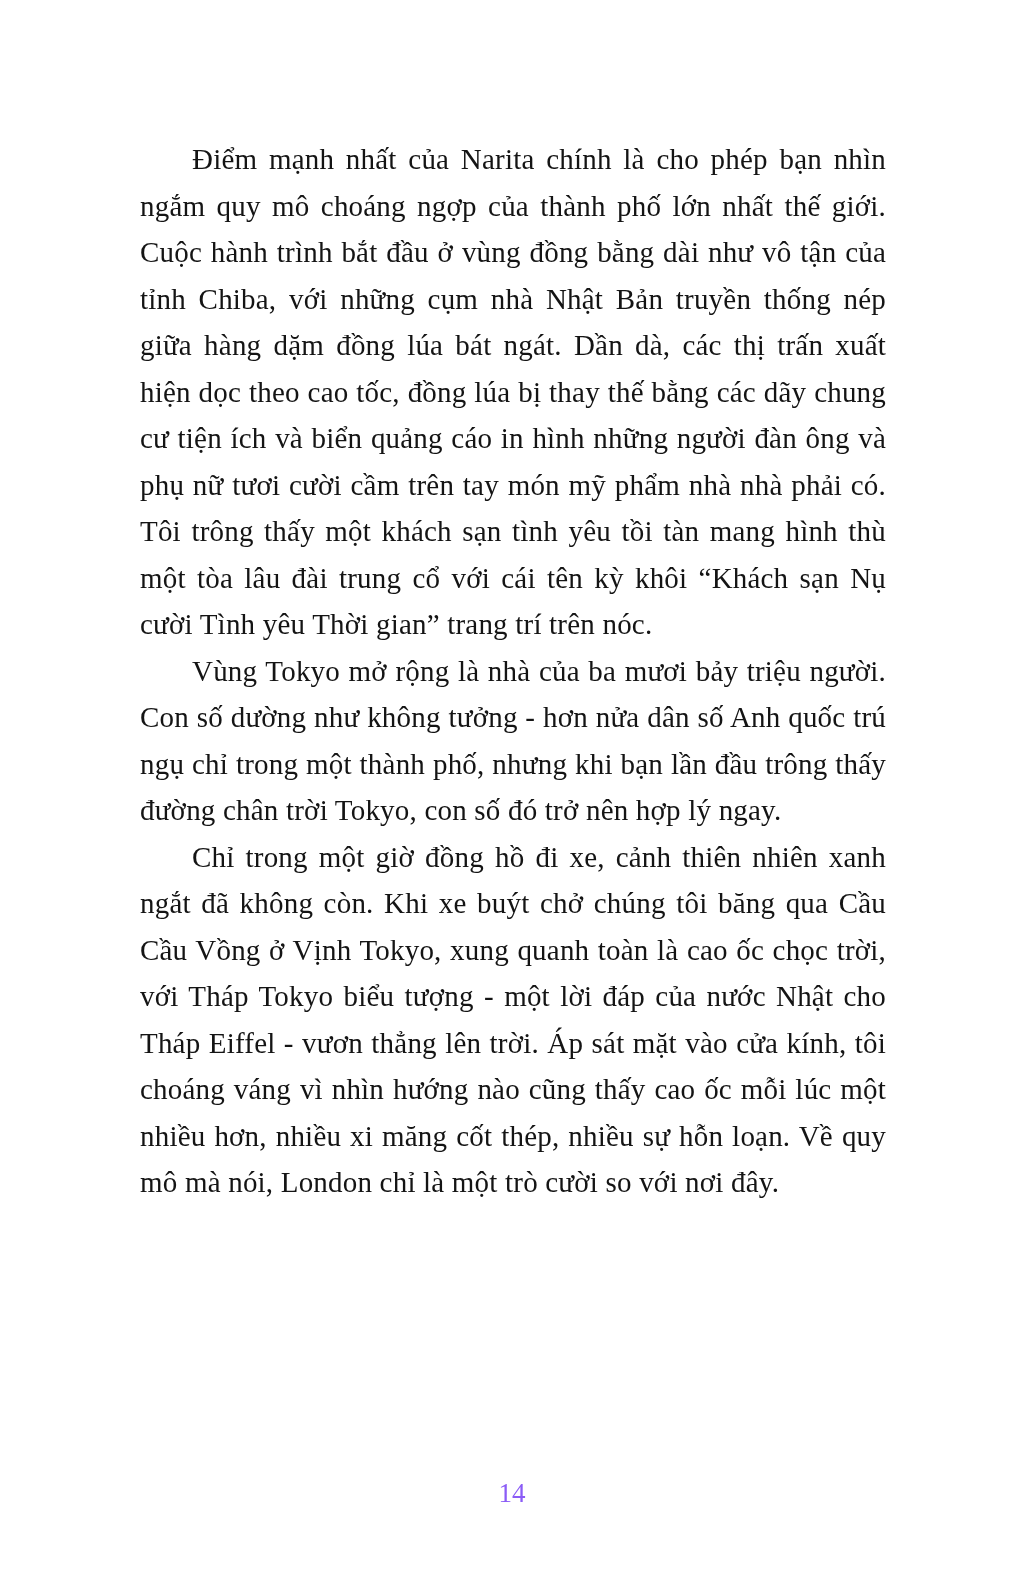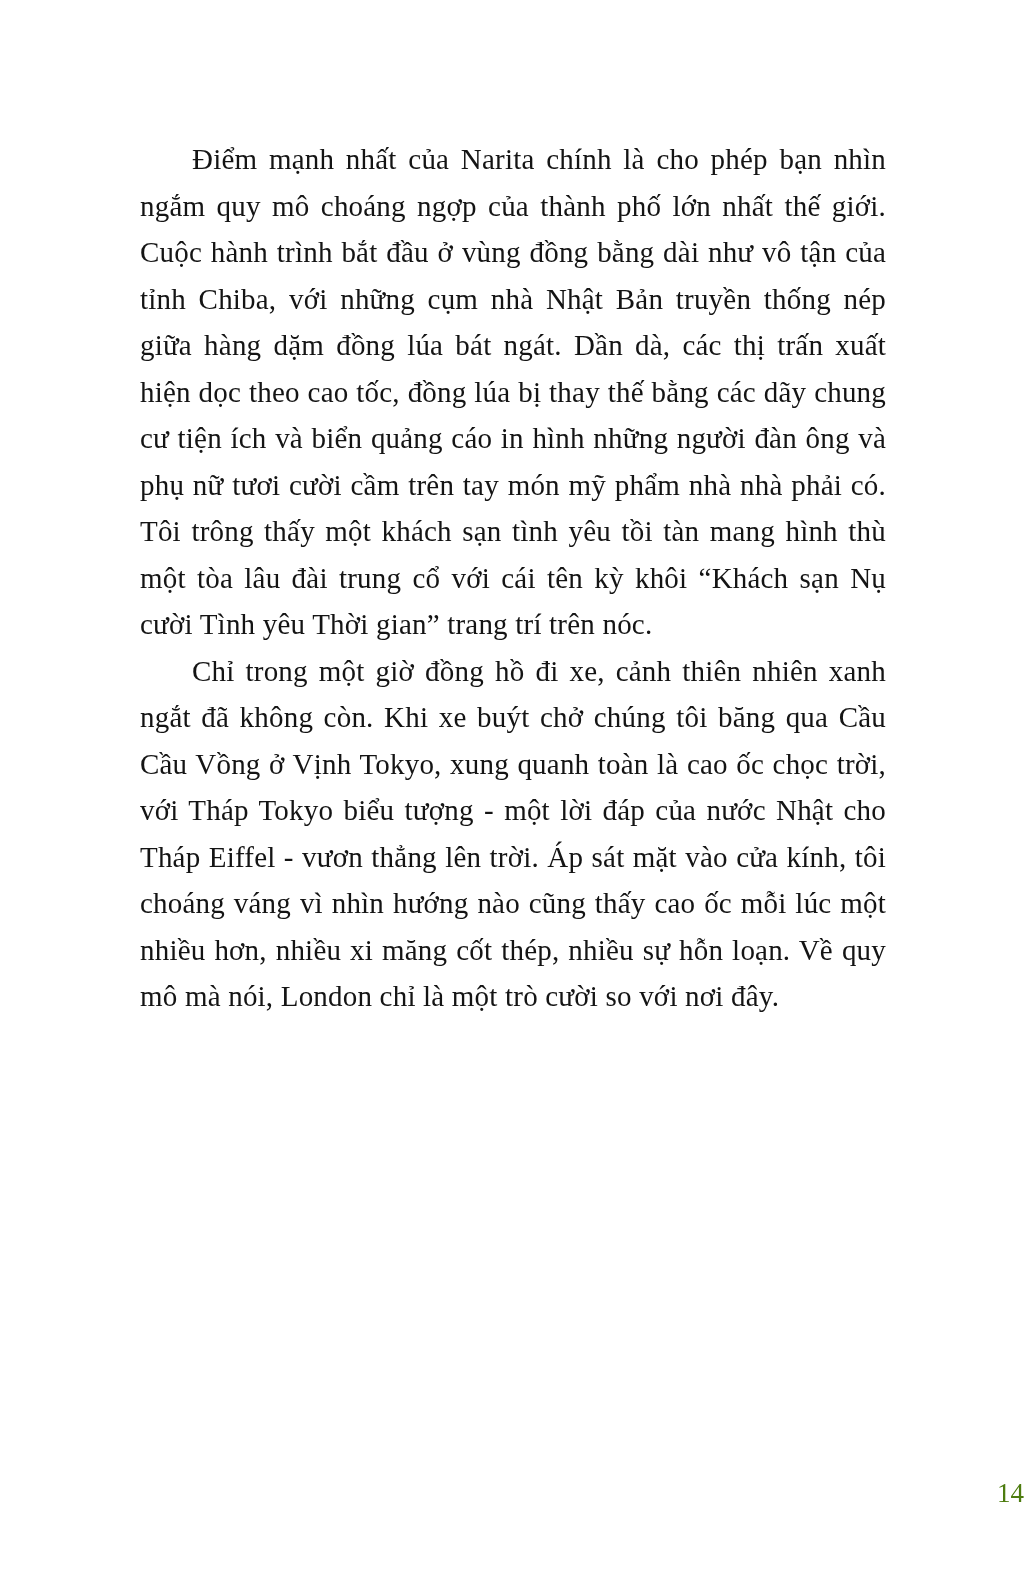--- a/index.html
+++ b/index.html
@@ -38,27 +38,28 @@
     margin: 0;
     padding: 0;
     text-indent: 52px;
     text-justify: inter-word;
   }
   .page-number {
     position: absolute;
     top: 1478px;
     left: 0;
     width: 1024px;
-    text-align: right;
+    text-align: center;
     font-size: 27px;
-    color: #4d7c0f;
+    color: #8b5cf6;
   }
 </style>
 </head>
 <body>
 
 <div class="page">
   <div class="text-block">
     <p>Điểm mạnh nhất của Narita chính là cho phép bạn nhìn ngắm quy mô choáng ngợp của thành phố lớn nhất thế giới. Cuộc hành trình bắt đầu ở vùng đồng bằng dài như vô tận của tỉnh Chiba, với những cụm nhà Nhật Bản truyền thống nép giữa hàng dặm đồng lúa bát ngát. Dần dà, các thị trấn xuất hiện dọc theo cao tốc, đồng lúa bị thay thế bằng các dãy chung cư tiện ích và biển quảng cáo in hình những người đàn ông và phụ nữ tươi cười cầm trên tay món mỹ phẩm nhà nhà phải có. Tôi trông thấy một khách sạn tình yêu tồi tàn mang hình thù một tòa lâu đài trung cổ với cái tên kỳ khôi “Khách sạn Nụ cười Tình yêu Thời gian” trang trí trên nóc.</p>
+    <p>Vùng Tokyo mở rộng là nhà của ba mươi bảy triệu người. Con số dường như không tưởng - hơn nửa dân số Anh quốc trú ngụ chỉ trong một thành phố, nhưng khi bạn lần đầu trông thấy đường chân trời Tokyo, con số đó trở nên hợp lý ngay.</p>
     <p>Chỉ trong một giờ đồng hồ đi xe, cảnh thiên nhiên xanh ngắt đã không còn. Khi xe buýt chở chúng tôi băng qua Cầu Cầu Vồng ở Vịnh Tokyo, xung quanh toàn là cao ốc chọc trời, với Tháp Tokyo biểu tượng - một lời đáp của nước Nhật cho Tháp Eiffel - vươn thẳng lên trời. Áp sát mặt vào cửa kính, tôi choáng váng vì nhìn hướng nào cũng thấy cao ốc mỗi lúc một nhiều hơn, nhiều xi măng cốt thép, nhiều sự hỗn loạn. Về quy mô mà nói, London chỉ là một trò cười so với nơi đây.</p>
   </div>
   <div class="page-number">14</div>
 </div>
 
 </body></html>

